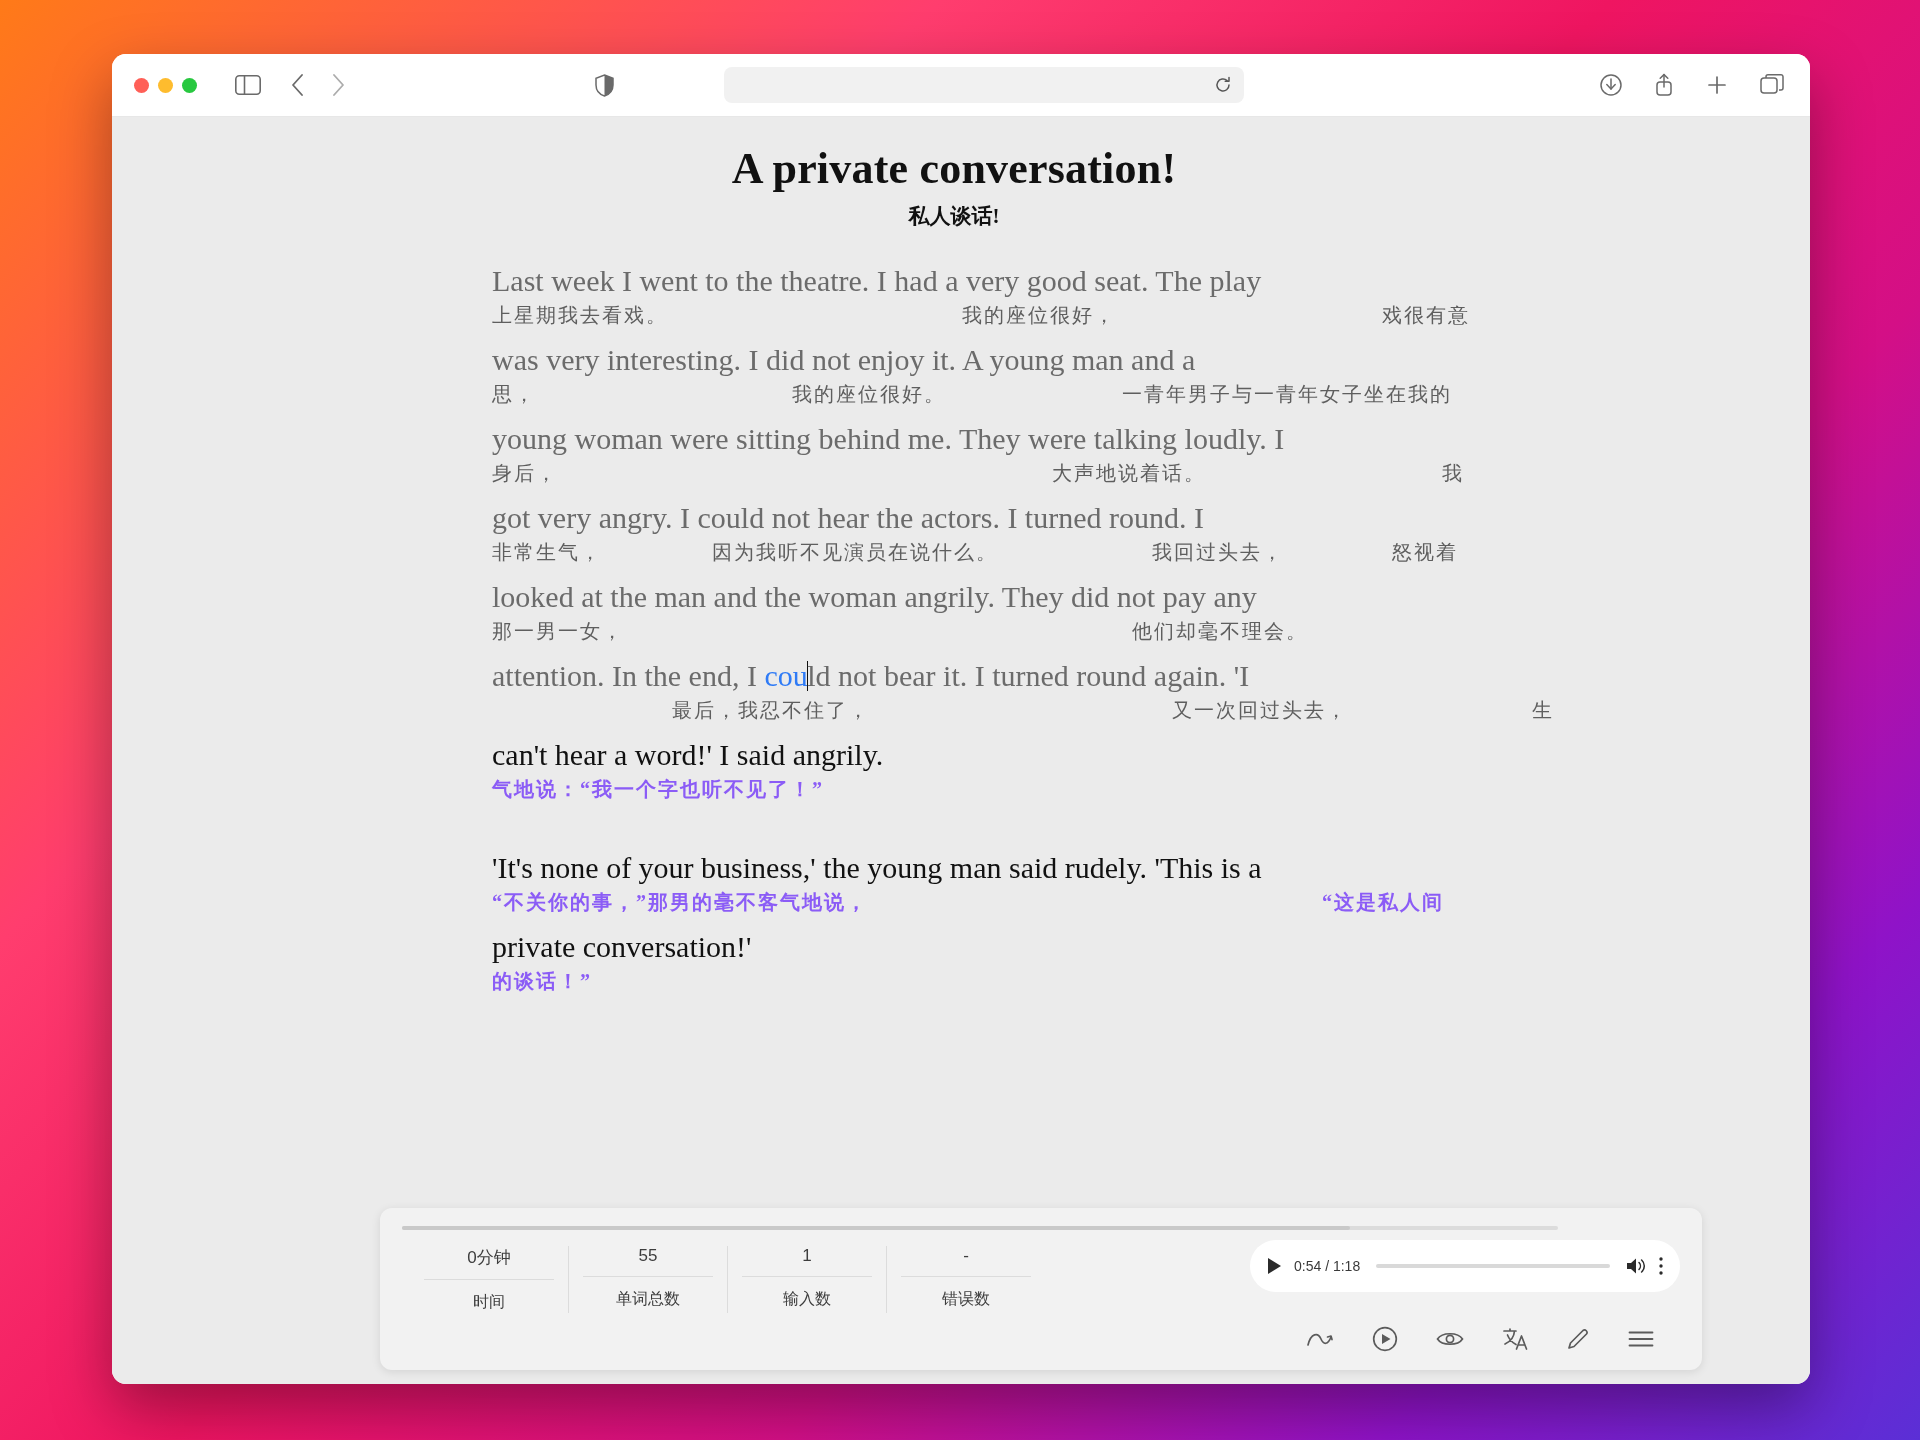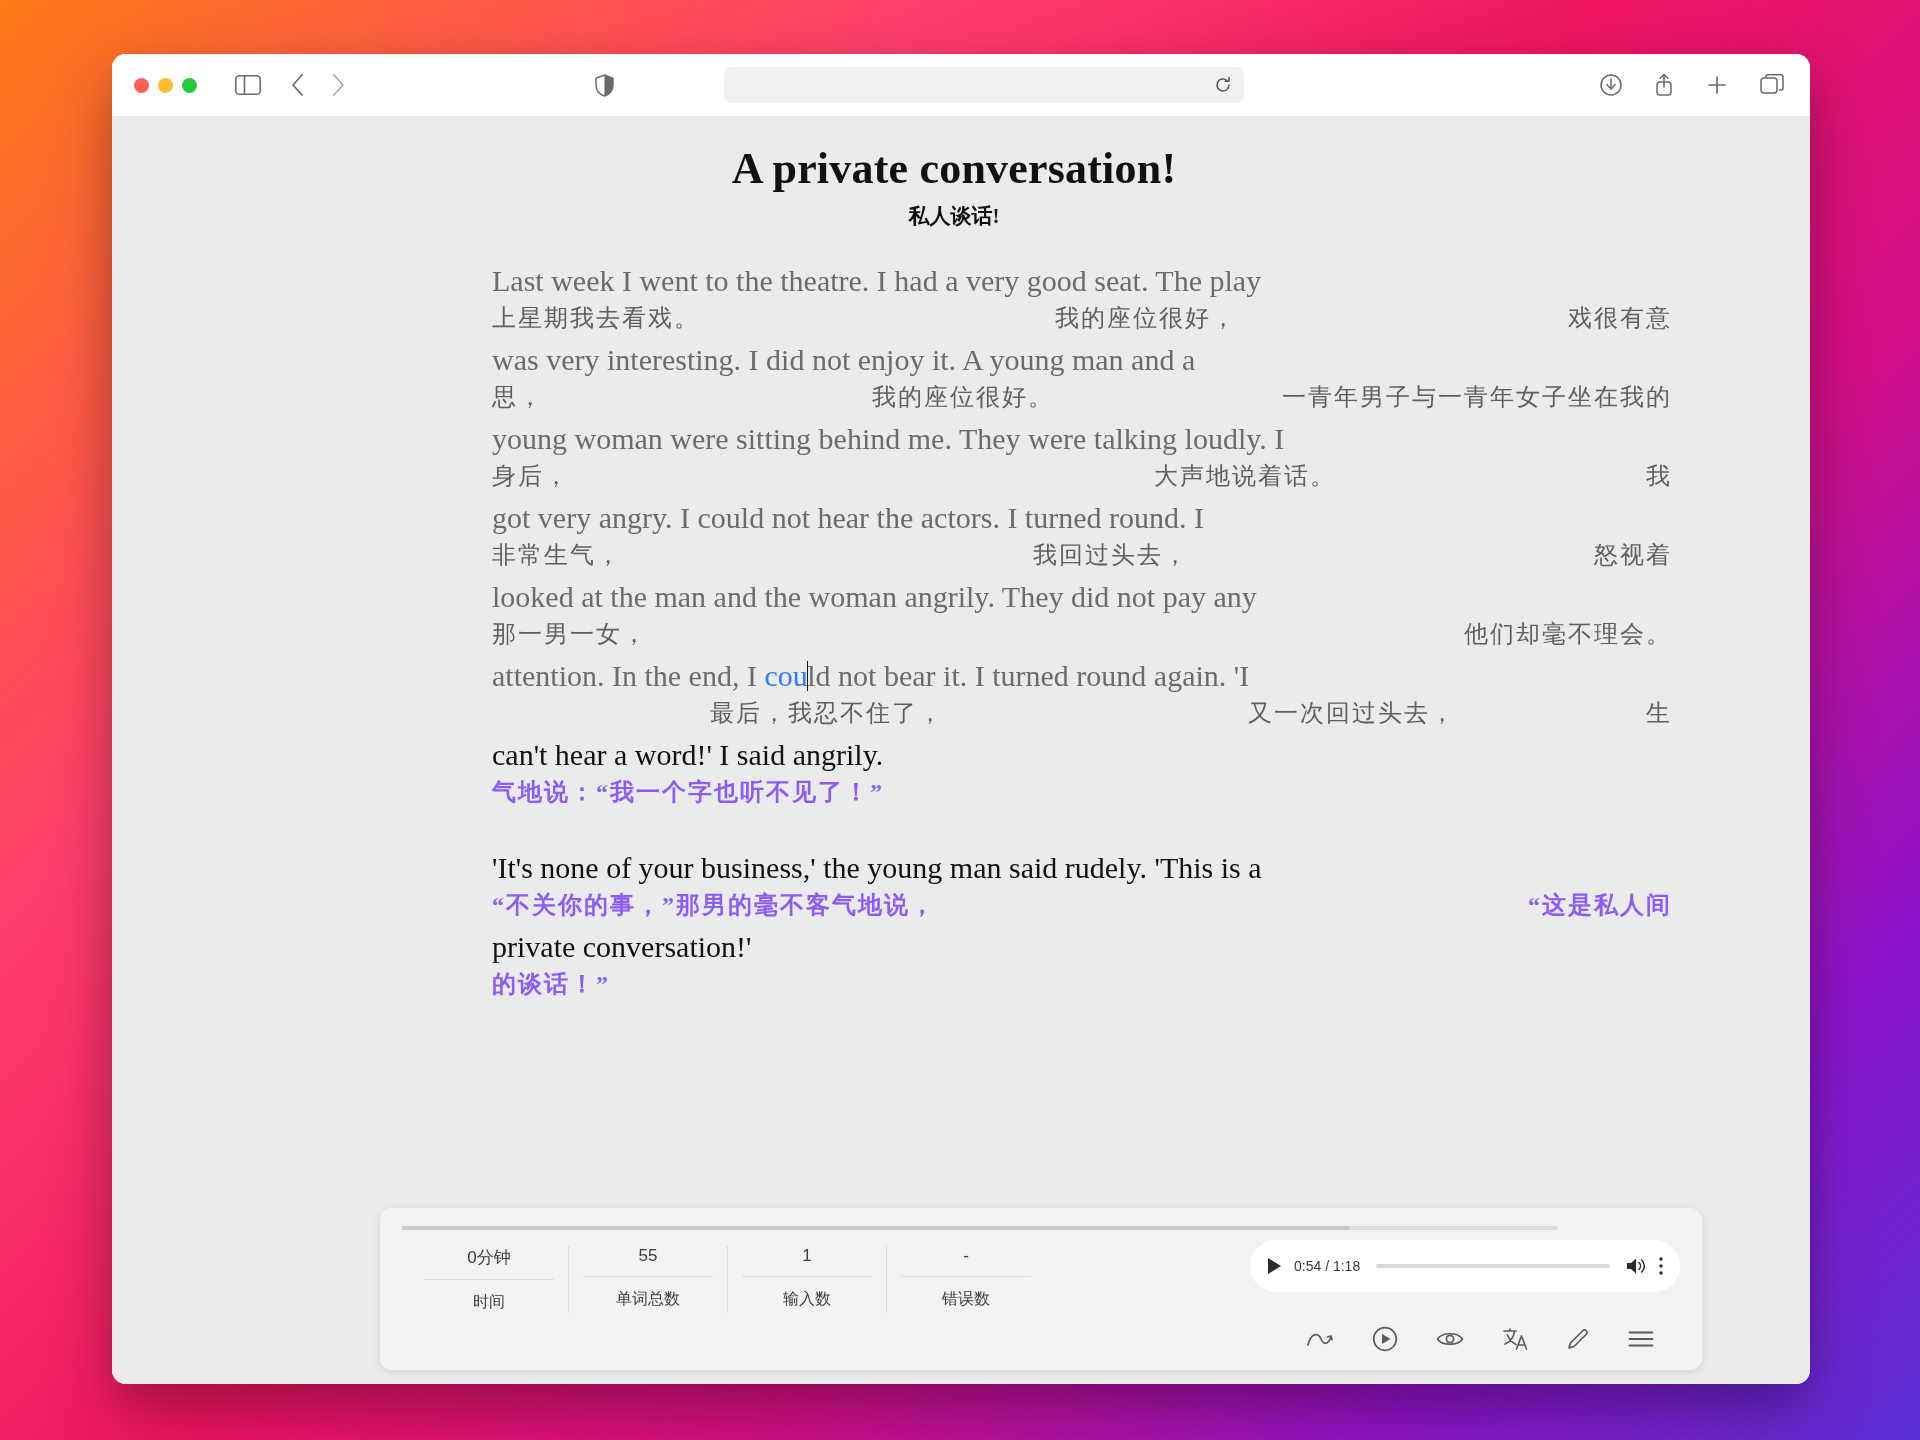--- a/index.html
+++ b/index.html
@@ -137,29 +137,28 @@
     left: 0;
     width: 1180px;
   }
   .en.black { color: #111; }
   .en.spread {
     display: flex;
     justify-content: space-between;
   }
   .zh {
     font-family: "Liberation Serif", serif;
-    font-size: 24px;
+    font-size: 20px;
     color: #5e5e5e;
     position: absolute;
     top: 38px;
     left: 0;
     width: 1180px;
     white-space: pre;
     letter-spacing: 2px;
-    justify-content: space-between;
   }
   .zh.black { color: #8b5cf6; font-weight: bold; }
   .zh.spread { display: flex; }
   .highlight { color: #2f7bf6; }
   .caret {
     display: inline-block;
     width: 1.5px;
     height: 30px;
     background: #111;
     vertical-align: -5px;
@@ -373,20 +372,21 @@
             <span>我</span>
           </div>
         </div>
 
         <div class="linewrap">
           <div class="en spread">
             <span>got very angry. I could not hear the actors. I turned round. I</span>
           </div>
           <div class="zh spread">
             <span style="width:220px">非常生气，</span>
+            <span style="width:440px">因为我听不见演员在说什么。</span>
             <span style="width:240px">我回过头去，</span>
             <span>怒视着</span>
           </div>
         </div>
 
         <div class="linewrap">
           <div class="en spread">
             <span>looked at the man and the woman angrily. They did not pay any</span>
           </div>
           <div class="zh spread">

